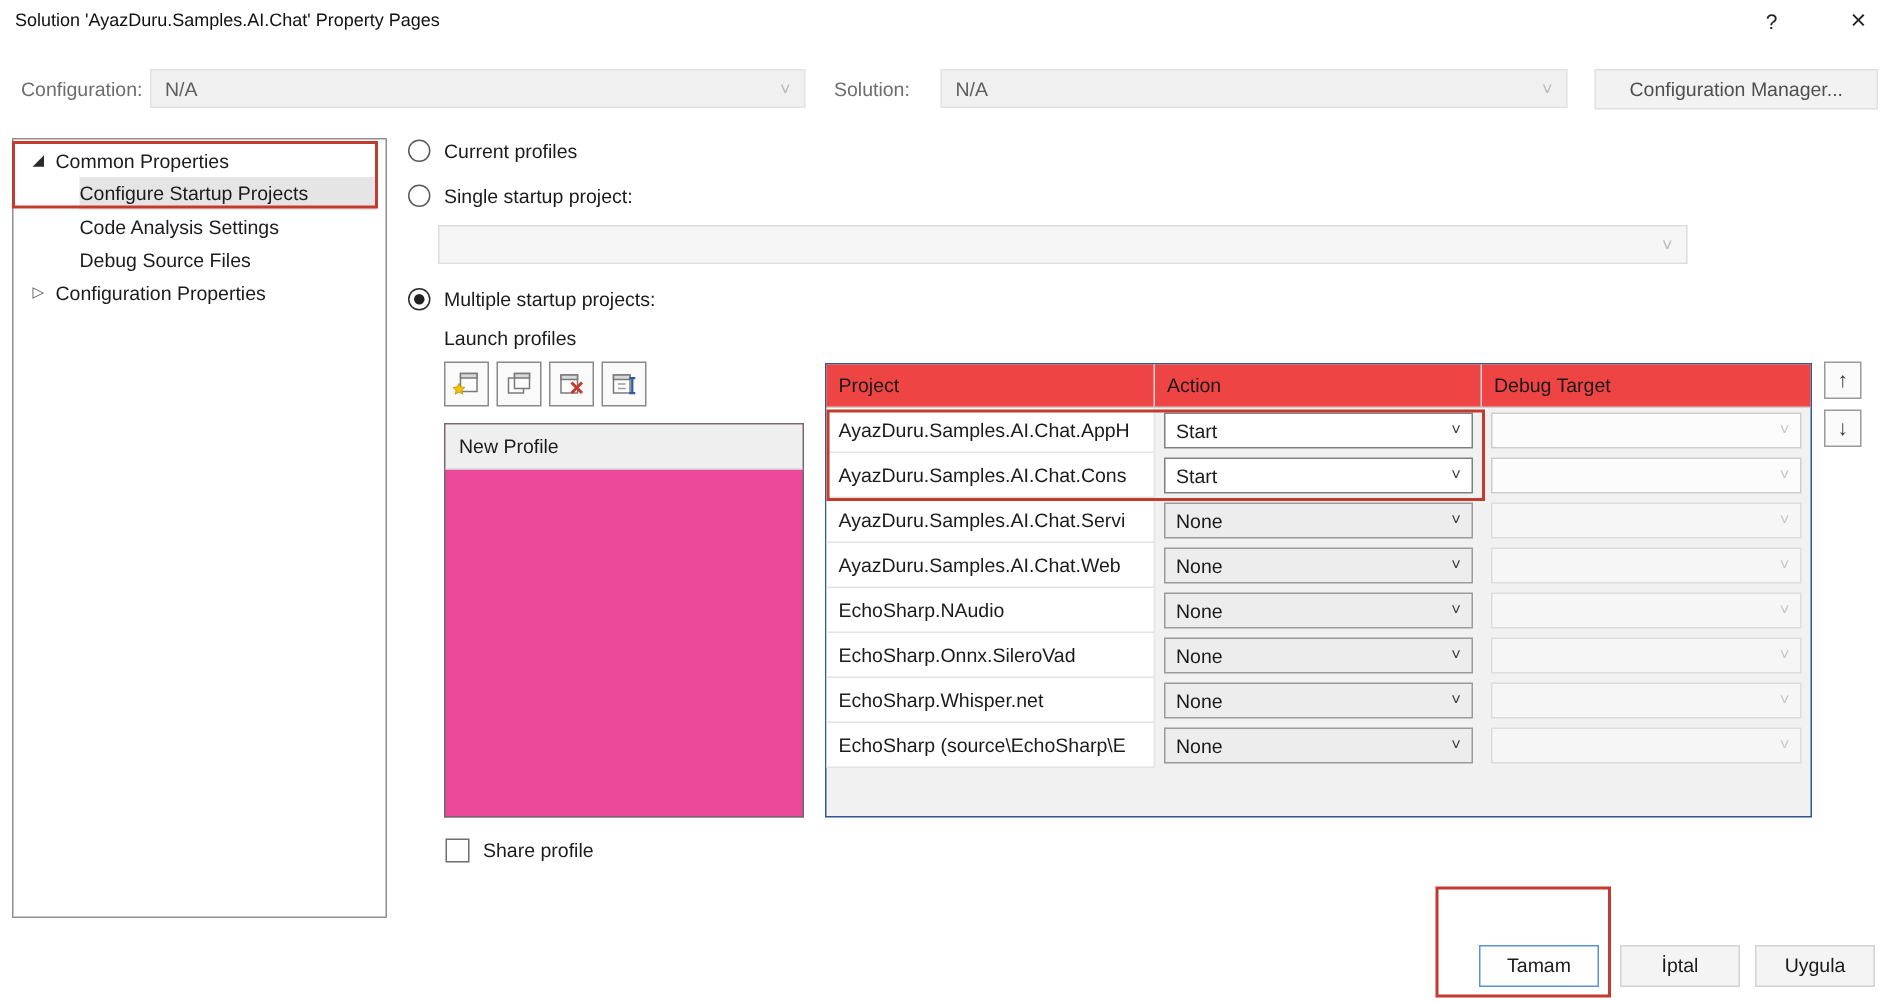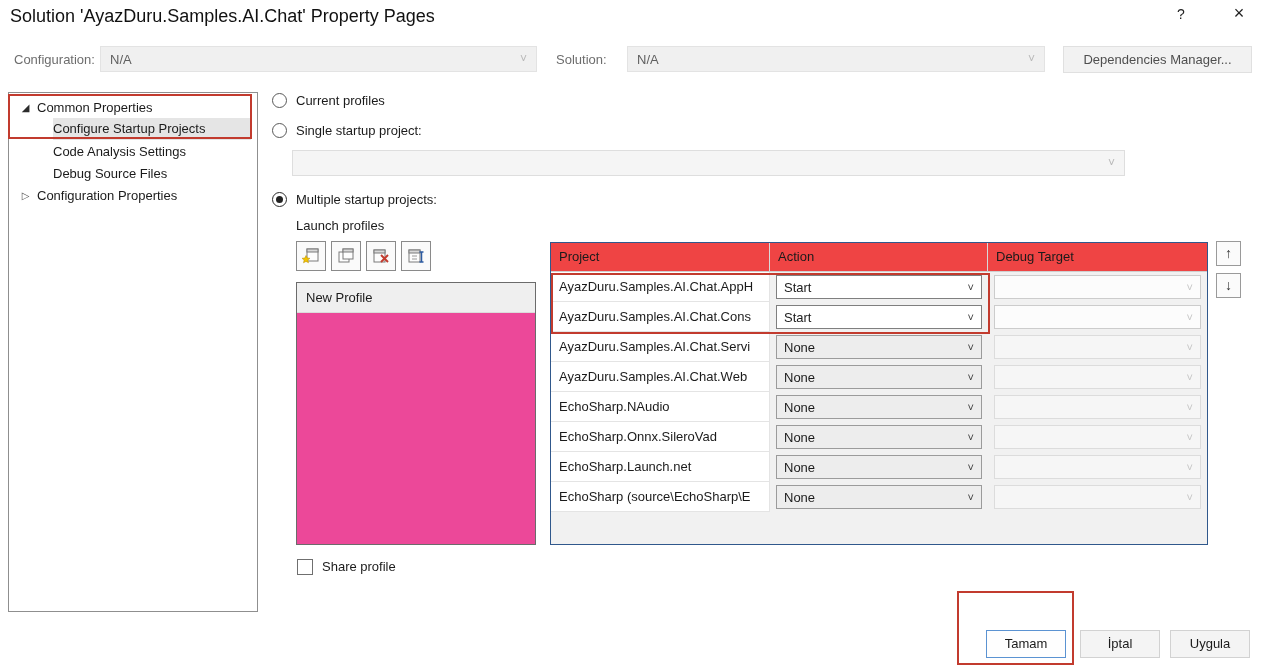--- a/index.html
+++ b/index.html
@@ -1,18 +1,18 @@
 <!DOCTYPE html>
 <html><head>
 <meta charset="utf-8">
 <style>
   *{margin:0;padding:0;box-sizing:border-box}
   body{font-family:"Liberation Sans","DejaVu Sans",sans-serif;background:#fff}
   .dialog{position:relative;width:1265px;height:667px;background:#fff;overflow:hidden;font-size:13px;color:#1b1b1b}
-  .title{position:absolute;left:10px;top:6px;font-size:18px;color:#111}
+  .title{position:absolute;left:10px;top:6px;font-size:12px;color:#111}
   .tb-help{position:absolute;left:1168px;top:3px;width:26px;height:22px;text-align:center;font-size:14px;line-height:22px;color:#222;cursor:pointer}
   .tb-close{position:absolute;left:1224px;top:1px;width:30px;height:24px;text-align:center;font-size:18px;line-height:24px;color:#222;cursor:pointer}
   .lbl{position:absolute;color:#6d6d6d}
   .dd{position:absolute;height:26px;background:#f0f0f0;border:1px solid #e3e3e3;color:#5f5f5f;display:flex;align-items:center;padding:0 9px}
   .dd .chev{margin-left:auto;color:#b9b9b9;font-size:12px}
   .btn-gray{position:absolute;height:27px;background:#f2f2f2;border:1px solid #e0e0e0;color:#4f4f4f;display:flex;align-items:center;justify-content:center;cursor:pointer}
   .tree{position:absolute;left:8px;top:92px;width:250px;height:520px;border:1px solid #8f8f8f;background:#fff;padding-top:3px}
   .tree-item{display:flex;align-items:center;height:22px;color:#1b1b1b;cursor:default}
   .tree-item .glyph{width:13px;font-size:9px;color:#2b2b2b;text-align:center;flex:0 0 auto}
   .tree-item .glyph.open{font-size:10px}
@@ -60,21 +60,21 @@
   <span class="lbl" style="left:14px;top:52px">Configuration:</span>
   <div class="dd" style="left:100px;top:46px;width:437px">
     <span>N/A</span>
     <span class="chev">˅</span>
   </div>
   <span class="lbl" style="left:556px;top:52px">Solution:</span>
   <div class="dd" style="left:627px;top:46px;width:418px">
     <span>N/A</span>
     <span class="chev">˅</span>
   </div>
-  <div class="btn-gray" style="left:1063px;top:46px;width:189px">Dependencies Manager...</div>
+  <div class="btn-gray" style="left:1063px;top:46px;width:189px">Configuration Manager...</div>
 
   <div class="tree">
     <div class="tree-item ti-root">
       <span class="glyph open">◢</span>
       <span class="tlabel">Common Properties</span>
     </div>
     <div class="tree-item ti-child selected">
       <span class="tlabel">Configure Startup Projects</span>
     </div>
     <div class="tree-item ti-child">
@@ -233,21 +233,21 @@
         </div>
       </div>
       <div class="cell-d">
         <div class="combo dt">
           <span class="chev">˅</span>
         </div>
       </div>
     </div>
 
     <div class="grow">
-      <div class="cell-p">EchoSharp.Launch.net</div>
+      <div class="cell-p">EchoSharp.Whisper.net</div>
       <div class="cell-a">
         <div class="combo gray">
           <span>None</span>
           <span class="chev">˅</span>
         </div>
       </div>
       <div class="cell-d">
         <div class="combo dt">
           <span class="chev">˅</span>
         </div>

